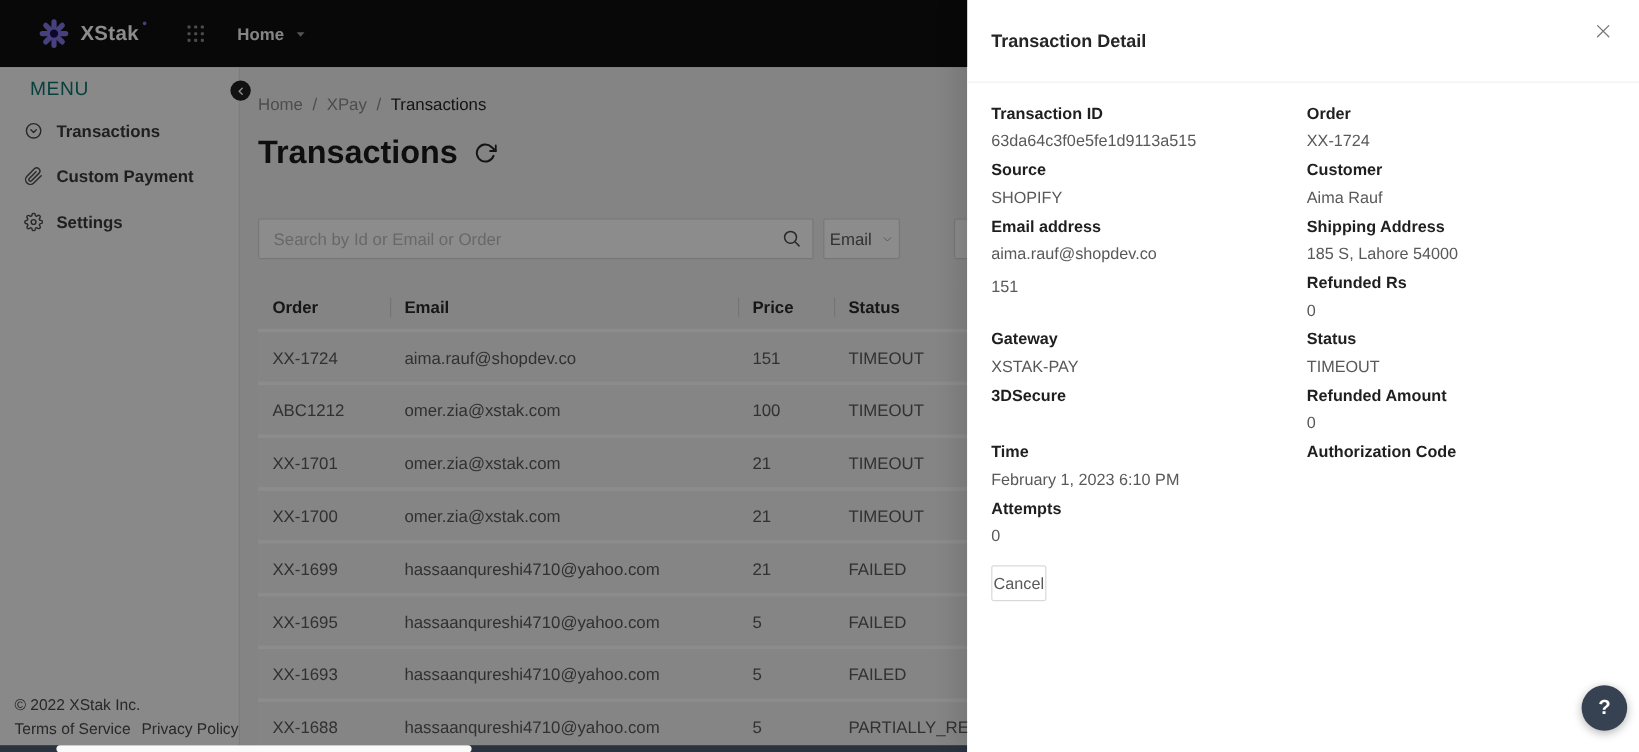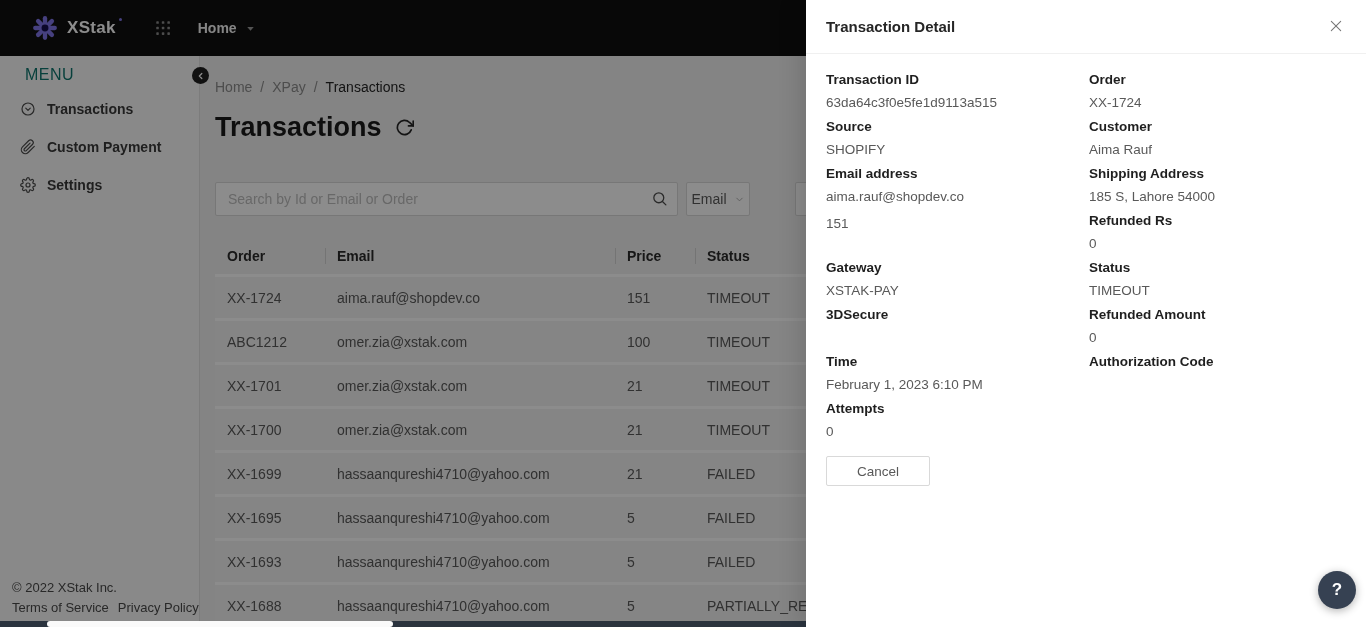--- a/index.html
+++ b/index.html
@@ -77,31 +77,31 @@
   .td{color:#595959;}
 
   
   .mask{position:absolute;top:0;left:0;width:806px;bottom:0;background:rgba(0,0,0,.45);z-index:10;}
   .hscrollbar{position:absolute;left:0;bottom:0;width:806px;height:6px;background:#2a333e;z-index:12;}
   .hthumb{position:absolute;left:47px;top:0;width:346px;height:6px;background:#fafafa;border-radius:3px;cursor:pointer;}
 
   
   .drawer{position:absolute;top:0;left:806px;right:0;bottom:0;background:#fff;z-index:20;
           box-shadow:-8px 0 20px rgba(0,0,0,.12);}
-  .drawer-header{height:54px;border-bottom:1px solid #f0f0f0;display:flex;align-items:center;
+  .drawer-header{height:69px;border-bottom:1px solid #f0f0f0;display:flex;align-items:center;
                  padding:0 20px;box-sizing:border-box;}
   .drawer-title{font-size:15px;font-weight:600;color:#262626;}
   .drawer-close{position:absolute;top:16px;right:20px;color:#777;cursor:pointer;display:flex;background:none;border:none;padding:2px;}
   .drawer-close svg{width:16px;height:16px;}
   .drawer-body{padding:16px 20px;}
   .fields{display:grid;grid-template-columns:263px 1fr;}
   .field{margin-bottom:4px;}
   .f-label{font-size:13.5px;font-weight:600;color:#1f1f1f;line-height:20px;}
   .f-value{font-size:13.5px;color:#595959;line-height:20px;min-height:20px;margin-top:3px;}
-  .cancel-btn{margin-top:10px;height:30px;padding:0 30px;background:#fff;border:1px solid #d9d9d9;
+  .cancel-btn{margin-top:10px;height:30px;padding:0 1px;background:#fff;border:1px solid #d9d9d9;
               border-radius:2px;font-size:13.5px;color:#595959;cursor:pointer;
               font-family:"Liberation Sans",sans-serif;}
 
   
   .help-fab{position:absolute;right:10px;bottom:18px;width:38px;height:38px;border-radius:50%;
             background:#364152;color:#fff;font-size:17px;font-weight:700;z-index:30;border:none;
             display:flex;align-items:center;justify-content:center;cursor:pointer;
             box-shadow:0 2px 8px rgba(0,0,0,.3);font-family:"Liberation Sans",sans-serif;}
 </style>
 </head>

